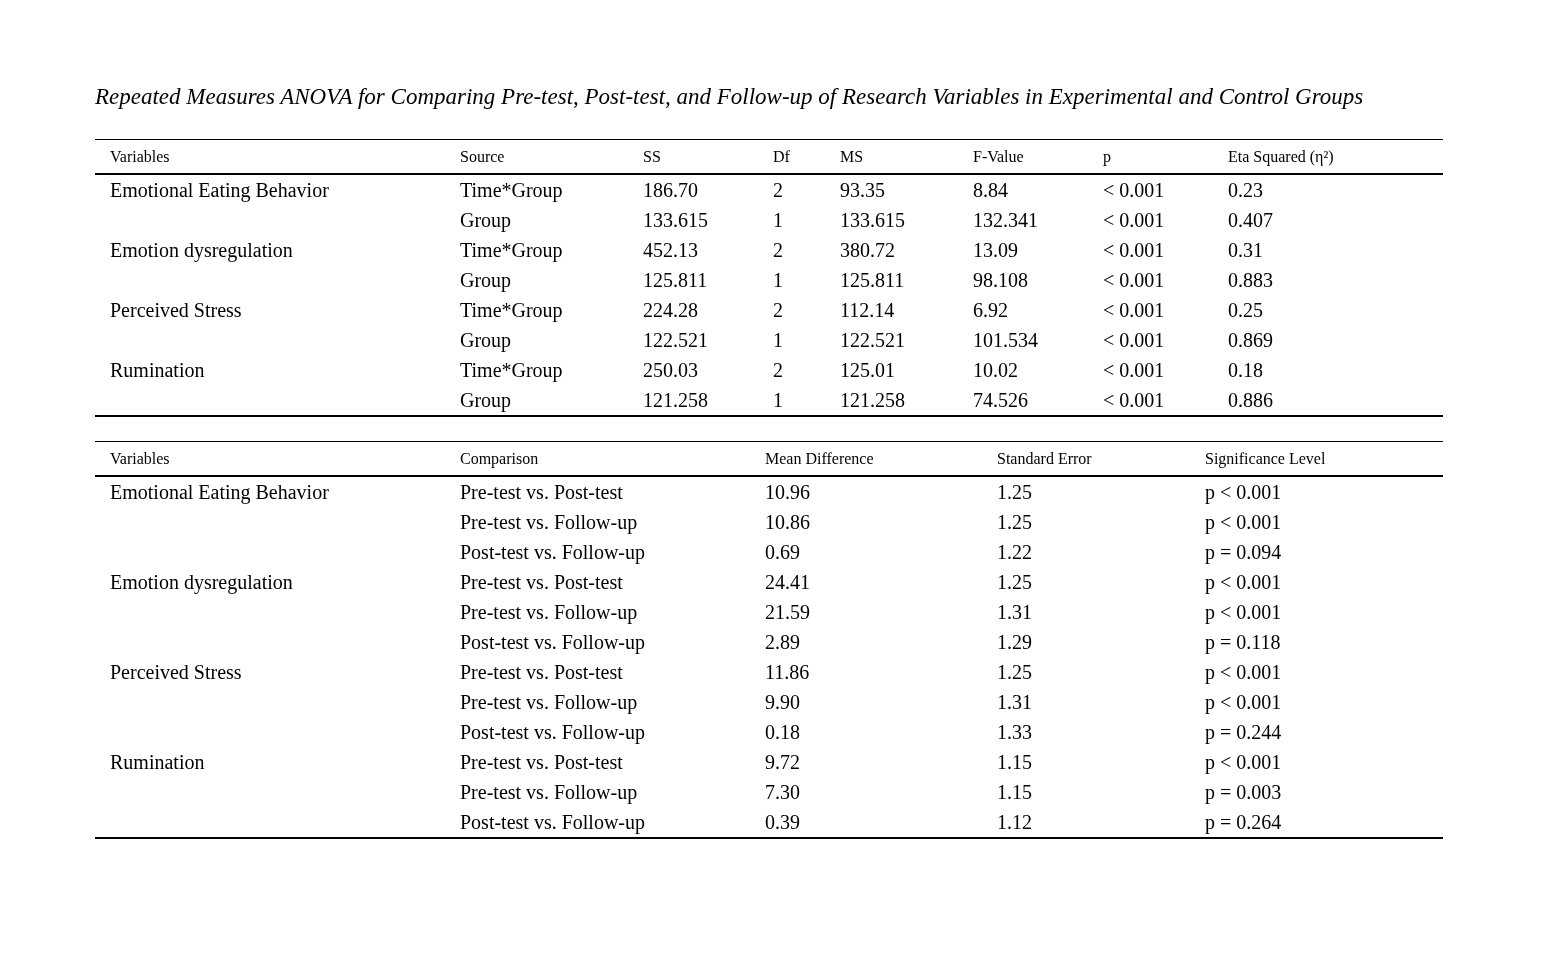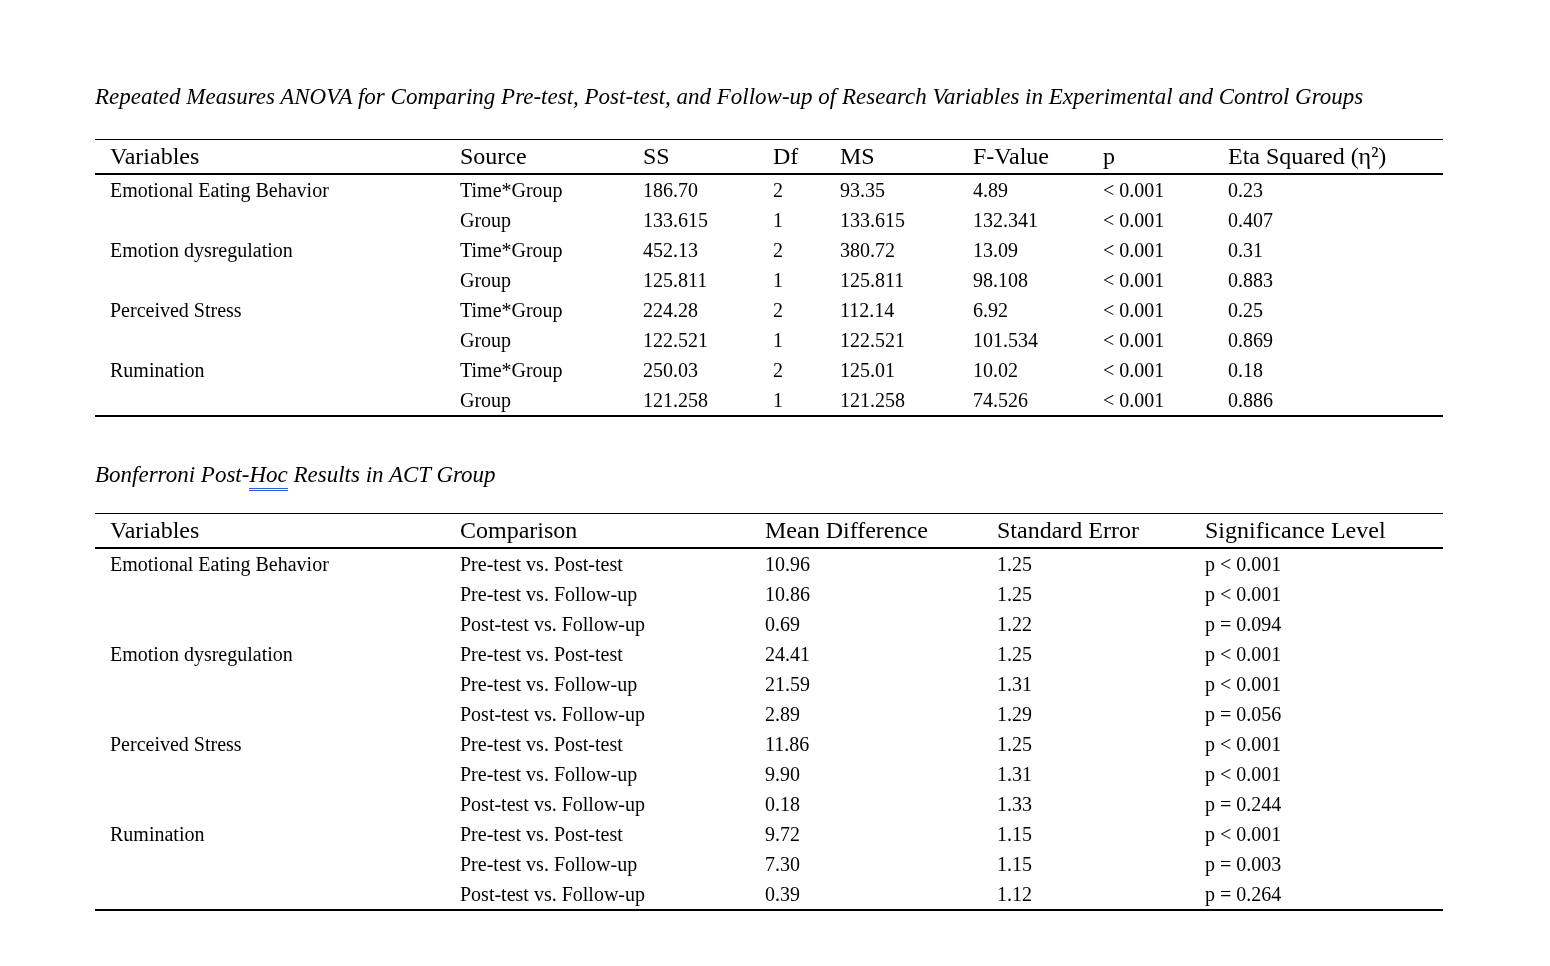--- a/index.html
+++ b/index.html
@@ -42,21 +42,21 @@
   table.data-table {
     border-top: 1.5px solid #000000;
     border-bottom: 2px solid #000000;
   }
   table.data-table thead tr {
     border-bottom: 2px solid #000000;
   }
   table.data-table th {
     font-weight: normal;
     text-align: left;
-    font-size: 24px;
+    font-size: 16px;
     height: 33px;
     vertical-align: middle;
     padding: 0;
     white-space: nowrap;
     overflow: hidden;
   }
   table.data-table td {
     font-size: 20px;
     height: 30px;
     vertical-align: middle;
@@ -99,21 +99,21 @@
           <th>Eta Squared (η²)</th>
         </tr>
     </thead>
     <tbody>
         <tr>
           <td>Emotional Eating Behavior</td>
           <td>Time*Group</td>
           <td>186.70</td>
           <td>2</td>
           <td>93.35</td>
-          <td>4.89</td>
+          <td>8.84</td>
           <td>&lt; 0.001</td>
           <td>0.23</td>
         </tr>
         <tr>
           <td></td>
           <td>Group</td>
           <td>133.615</td>
           <td>1</td>
           <td>133.615</td>
           <td>132.341</td>
@@ -176,23 +176,20 @@
           <td>121.258</td>
           <td>1</td>
           <td>121.258</td>
           <td>74.526</td>
           <td>&lt; 0.001</td>
           <td>0.886</td>
         </tr>
       </tbody>
   </table>
 
-  <h2 class="table-title title-2">
-    <span>Bonferroni Post-</span><span class="flagged-word" style="border-bottom-color: rgb(47, 94, 216);">Hoc</span><span> Results in ACT Group</span>
-  </h2>
 
   <table class="data-table posthoc-table">
     <colgroup>
       <col style="width:365px">
         <col style="width:305px">
         <col style="width:232px">
         <col style="width:208px">
         <col style="width:238px">
     </colgroup>
     <thead>
@@ -238,21 +235,21 @@
           <td>Pre-test vs. Follow-up</td>
           <td>21.59</td>
           <td>1.31</td>
           <td>p &lt; 0.001</td>
         </tr>
         <tr>
           <td></td>
           <td>Post-test vs. Follow-up</td>
           <td>2.89</td>
           <td>1.29</td>
-          <td>p = 0.056</td>
+          <td>p = 0.118</td>
         </tr>
         <tr>
           <td>Perceived Stress</td>
           <td>Pre-test vs. Post-test</td>
           <td>11.86</td>
           <td>1.25</td>
           <td>p &lt; 0.001</td>
         </tr>
         <tr>
           <td></td>

